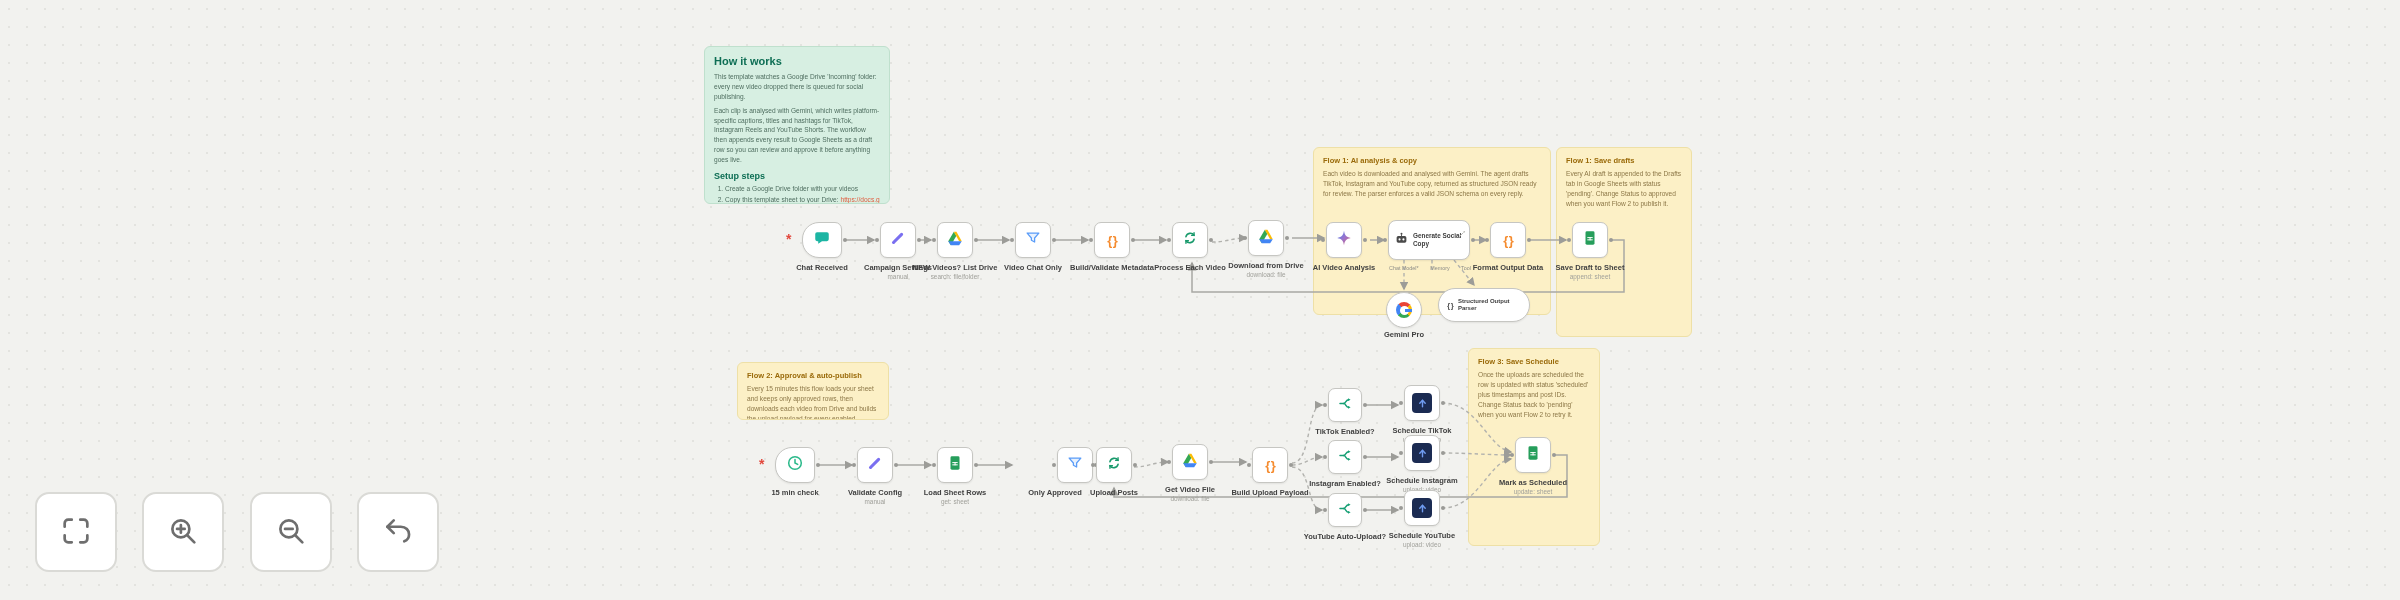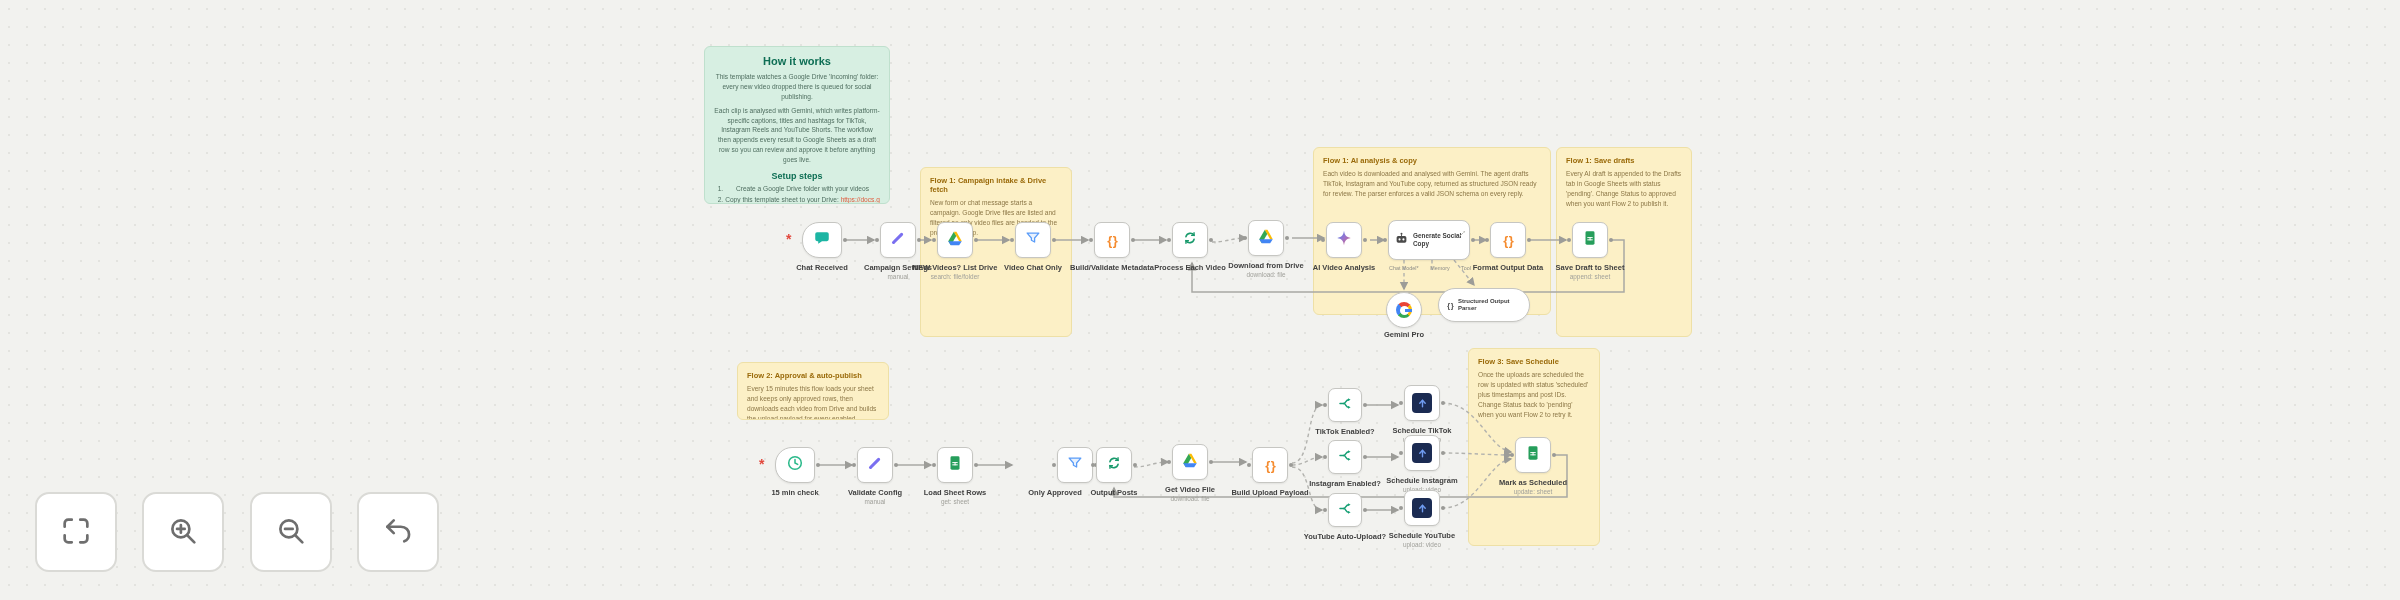--- a/index.html
+++ b/index.html
@@ -4,21 +4,21 @@
 <style>
   html,body{margin:0;padding:0;}
   .stage{position:relative;width:2400px;height:600px;overflow:hidden;
     background:#f2f2ef;
     background-image:radial-gradient(#e3e3df 1px, transparent 1px);
     background-size:18px 18px;
     font-family:"Liberation Sans","DejaVu Sans",sans-serif;}
   
   .note{position:absolute;border-radius:6px;padding:8px 9px;z-index:1;box-sizing:border-box;overflow:hidden;}
   .note.yellow{background:#fcf0c6;border:1px solid #eee0a6;}
-  .note.green{background:#d7efe2;border:1px solid #bfe0cd;text-align:center;}
+  .note.green{background:#d7efe2;border:1px solid #bfe0cd;}
   .note.yellow h3{margin:0 0 4px;font-size:7.5px;color:#9a6a0a;line-height:1.2;}
   .note.green h3{margin:0 0 5px;font-size:11px;color:#0d6e54;}
   .note.green h4{margin:6px 0 3px;font-size:9px;color:#0d6e54;}
   .note p{margin:0 0 4px;font-size:6.6px;line-height:1.5;}
   .note.yellow p{color:#8c7747;}
   .note.green p{color:#4f6e60;}
   .note ol{margin:0;padding-left:11px;font-size:6.6px;line-height:1.45;color:#4f6e60;}
   .note ol li{margin-bottom:1.5px;}
   .link{color:#e05c3e;word-break:break-all;}
   
@@ -75,24 +75,20 @@
     <p>This template watches a Google Drive 'Incoming' folder: every new video dropped there is queued for social publishing.</p>
     <p>Each clip is analysed with Gemini, which writes platform-specific captions, titles and hashtags for TikTok, Instagram Reels and YouTube Shorts. The workflow then appends every result to Google Sheets as a draft row so you can review and approve it before anything goes live.</p>
     <h4>Setup steps</h4>
     <ol>
       <li>Create a Google Drive folder with your videos</li>
       <li><span>Copy this template sheet to your Drive:</span> <span class="link">https://docs.google.com/spreadsheets/…/copy (then set SHEET_ID in 'Campaign Settings')</span></li>
 
     </ol>
   </div>
 
-  <div class="note yellow" style="left:920px;top:167px;width:152px;height:170px;">
-    <h3>Flow 1: Campaign intake &amp; Drive fetch</h3>
-    <p>New form or chat message starts a campaign. Google Drive files are listed and filtered so only video files are handed to the processing loop.</p>
-  </div>
 
   <div class="note yellow" style="left:1313px;top:147px;width:238px;height:168px;">
     <h3>Flow 1: AI analysis &amp; copy</h3>
     <p>Each video is downloaded and analysed with Gemini. The agent drafts TikTok, Instagram and YouTube copy, returned as structured JSON ready for review. The parser enforces a valid JSON schema on every reply.</p>
   </div>
 
   <div class="note yellow" style="left:1556px;top:147px;width:136px;height:190px;">
     <h3>Flow 1: Save drafts</h3>
     <p>Every AI draft is appended to the Drafts tab in Google Sheets with status 'pending'. Change Status to approved when you want Flow 2 to publish it.</p>
   </div>
@@ -369,21 +365,21 @@
     <div class="box">
         <span>
       <svg width="18" height="18" viewBox="0 0 20 20" fill="none" stroke="#199a6c" stroke-width="1.8" stroke-linecap="round">
         <path d="M5.5 8.5 A5 5 0 0 1 14.5 7"></path>
             <path d="M14.5 11.5 A5 5 0 0 1 5.5 13"></path>
         <path d="M14.5 4.2 V7 H11.7" stroke-width="1.5"></path>
             <path d="M5.5 15.8 V13 H8.3" stroke-width="1.5"></path>
       </svg>
     </span>
       </div>
-    <div class="lbl"><span>Output Posts</span></div>
+    <div class="lbl"><span>Upload Posts</span></div>
   </div>
 
   <div class="node" style="left:1172px;top:444px;">
     <div class="box">
         <span>
       <svg width="18" height="18" viewBox="0 0 20 20">
         <polygon points="8.7,3 2.5,13.5 5.4,18 11.6,7.6" fill="#34A853"></polygon>
         <polygon points="8.7,3 11.6,3 17.5,13.5 14.6,13.5" fill="#FBBC04"></polygon>
         <polygon points="5.4,18 2.5,13.5 17.5,13.5 14.6,18" fill="#4285F4"></polygon>
       </svg>

